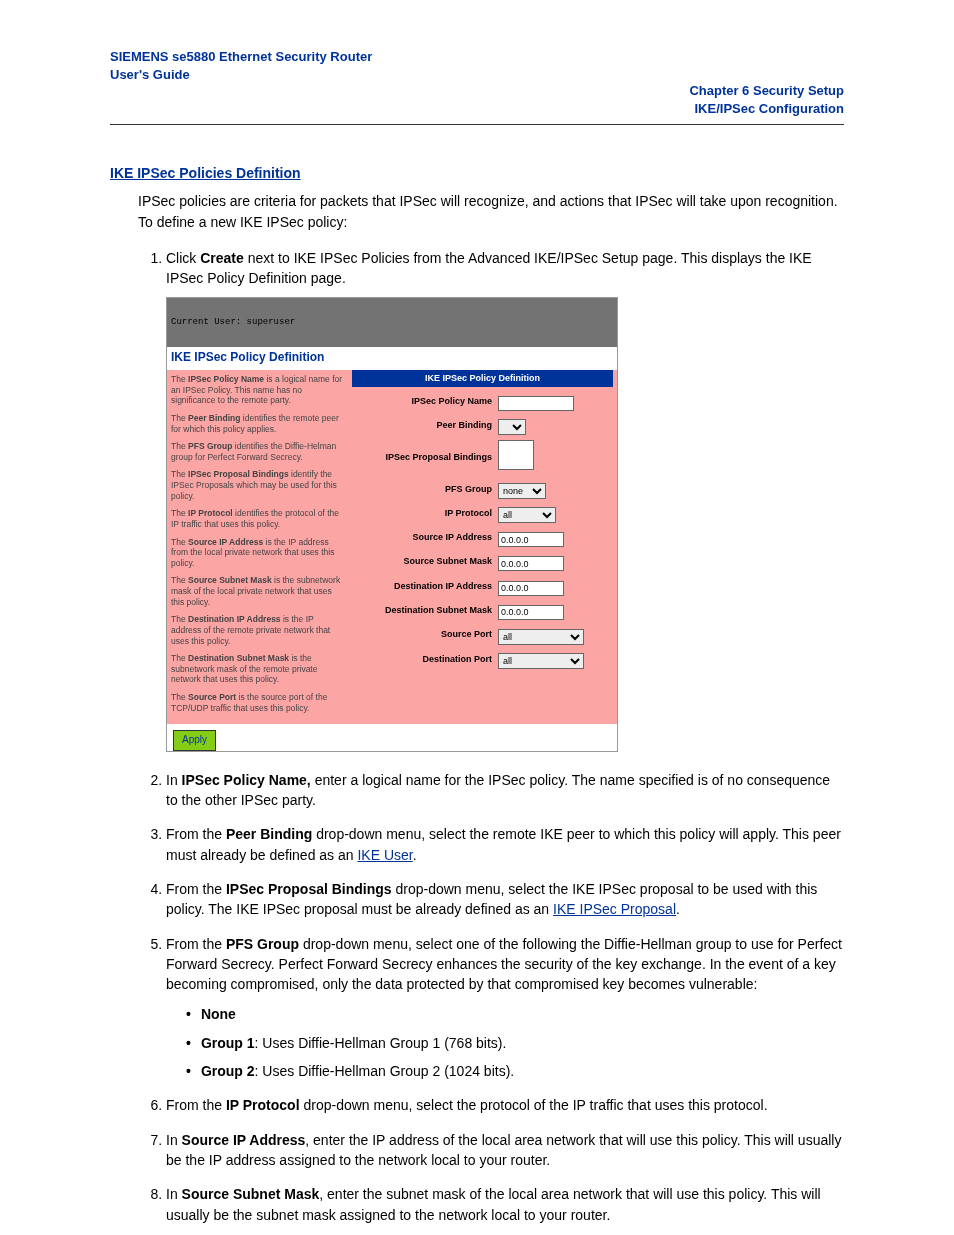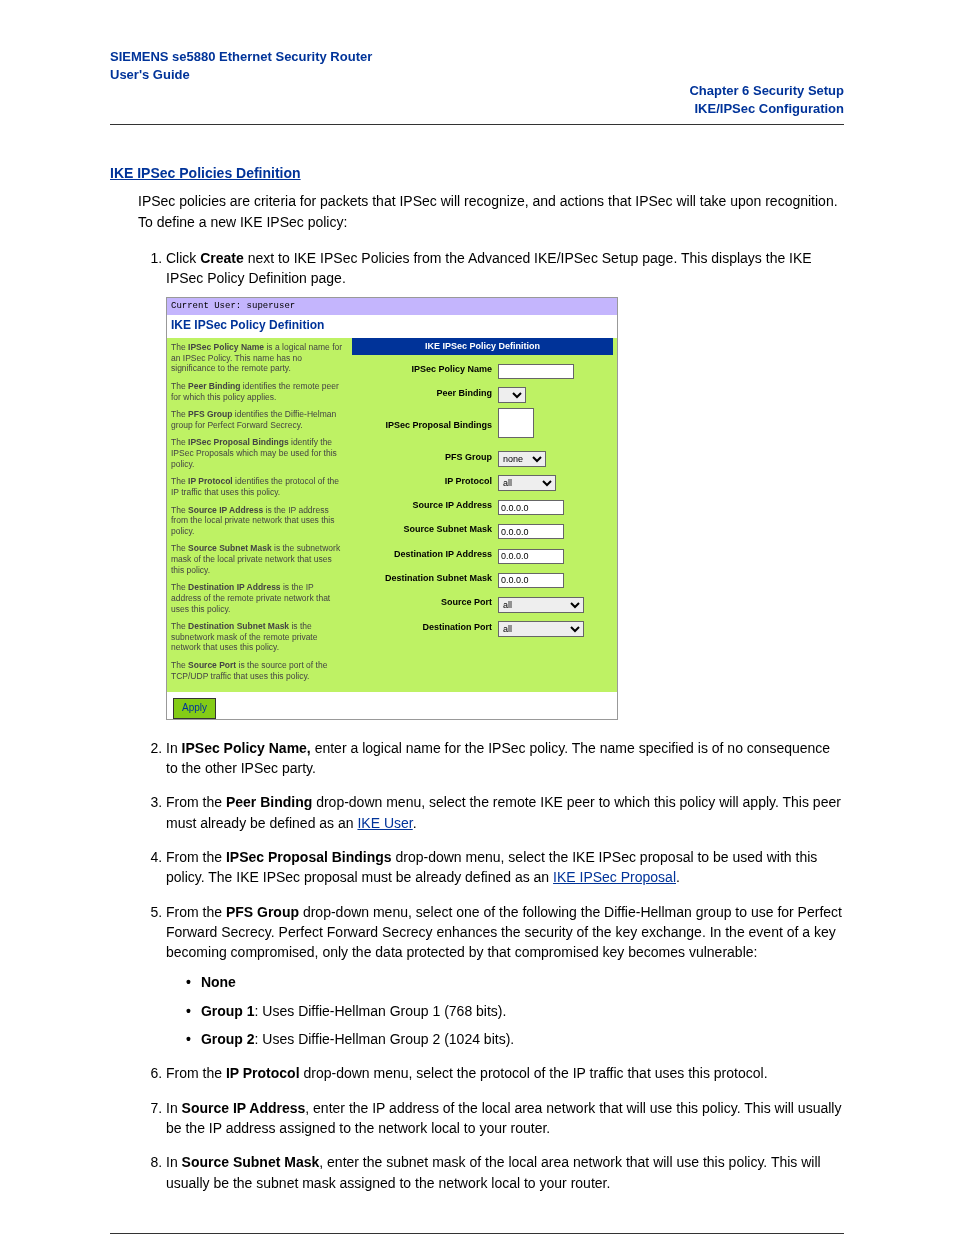--- a/index.html
+++ b/index.html
@@ -77,34 +77,34 @@
   }
 
   
   .fig {
     width: 450px;
     margin: 8px 0 18px 0;
     font-family: Arial, sans-serif;
     border: 1px solid #999;
   }
   .fig-user {
-    background: #c4b5fd;
-    font-size: 9px;
-    padding: 2px 4px;
+    background: #737373;
+    font-size: 9px;
+    padding: 18px 4px;
     font-family: "Courier New", monospace;
   }
   .fig-title {
     color: #003399;
     font-weight: bold;
     font-size: 12px;
     padding: 2px 4px 4px 4px;
   }
   .fig-body {
     display: flex;
-    background: #bef264;
+    background: #fca5a5;
     justify-content: space-between;
   }
   .fig-left {
     width: 175px;
     font-size: 8.5px;
     color: #444;
     padding: 4px 6px 4px 4px;
     line-height: 1.25;
   }
   .fig-left p { margin: 0 0 7px 0; }

